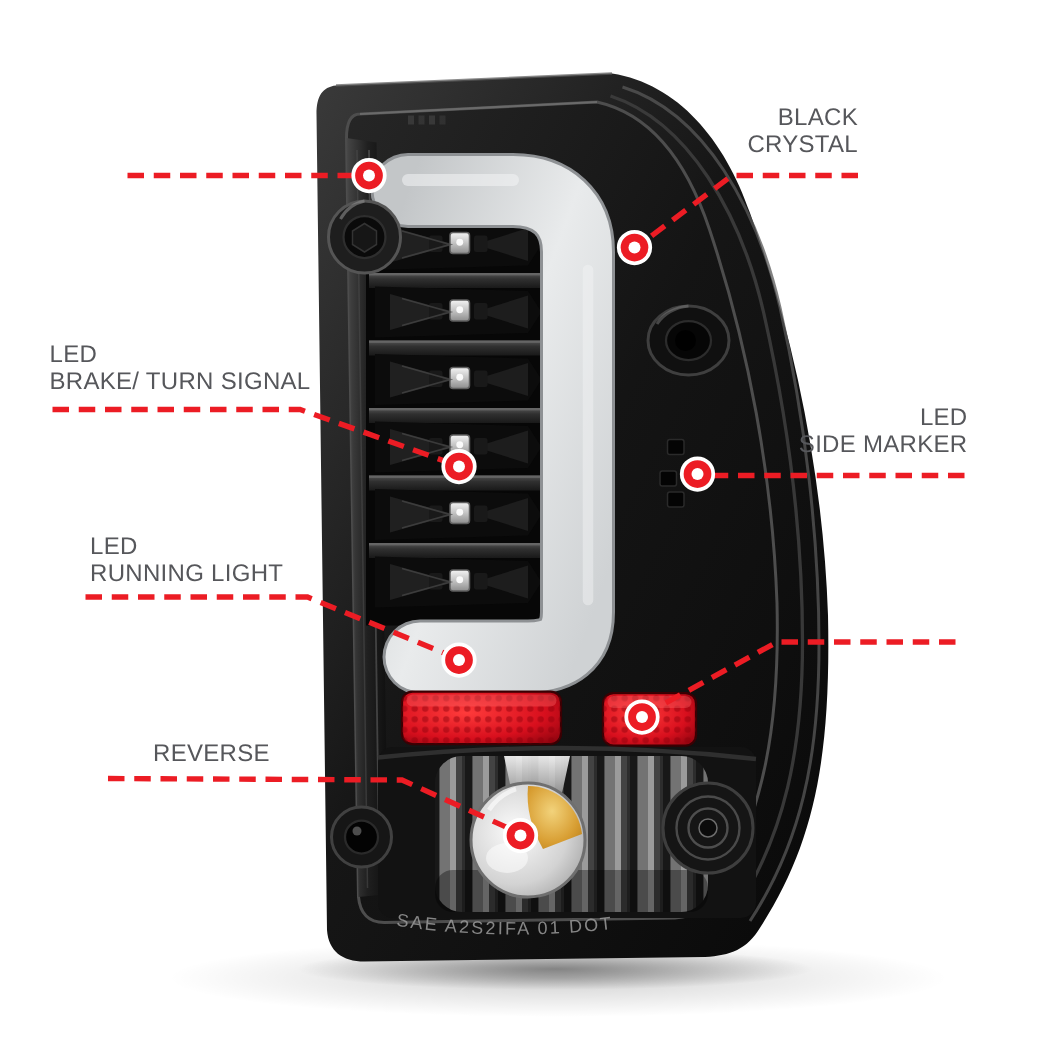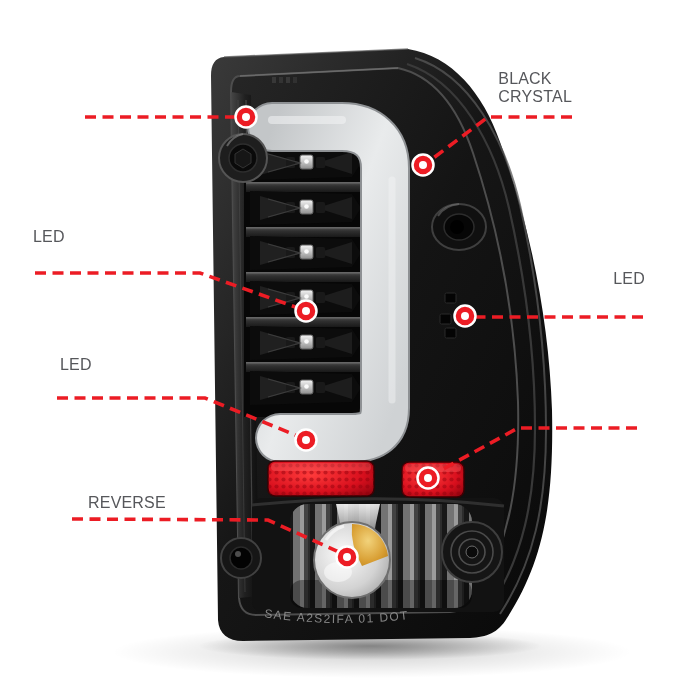--- a/index.html
+++ b/index.html
@@ -10,21 +10,21 @@
   }
   .stage{position:absolute;inset:0;width:700px;height:700px;}
   svg.artwork{position:absolute;left:0;top:0;}
   .callout{
     position:absolute;
     color:var(--label-text,#56575b);
     font-size:16px;line-height:18px;font-weight:400;
     letter-spacing:.2px;white-space:nowrap;
   }
   .callout span{display:block;}
-  .callout.right{text-align:left;}
+  .callout.right{text-align:right;}
 </style>
 </head>
 <body>
 
 <div class="stage">
 
 <svg class="artwork" width="700" height="700" viewBox="0 0 700 700">
   <defs>
     <linearGradient id="gHouse" x1="0" y1="0" x2="1" y2="1">
       <stop offset="0" stop-color="#3a3a3a"></stop>
@@ -264,24 +264,27 @@
     <circle cx="347" cy="557" r="4"></circle>
   </g>
 </svg>
 
 <div class="callout right" style="right:128px;top:70px">
   <span>BLACK</span>
   <span>CRYSTAL</span>
 </div>
 <div class="callout left" style="left:33px;top:228px">
   <span>LED</span>
+  <span>BRAKE/ TURN SIGNAL</span>
 </div>
 <div class="callout right" style="right:55px;top:270px">
   <span>LED</span>
+  <span>SIDE MARKER</span>
 </div>
 <div class="callout left" style="left:60px;top:356px">
   <span>LED</span>
-</div>
-<div class="callout left" style="left:88px;top:494px">
+  <span>RUNNING LIGHT</span>
+</div>
+<div class="callout left" style="left:102px;top:494px">
   <span>REVERSE</span>
 </div>
 
 </div>
 
 </body></html>

